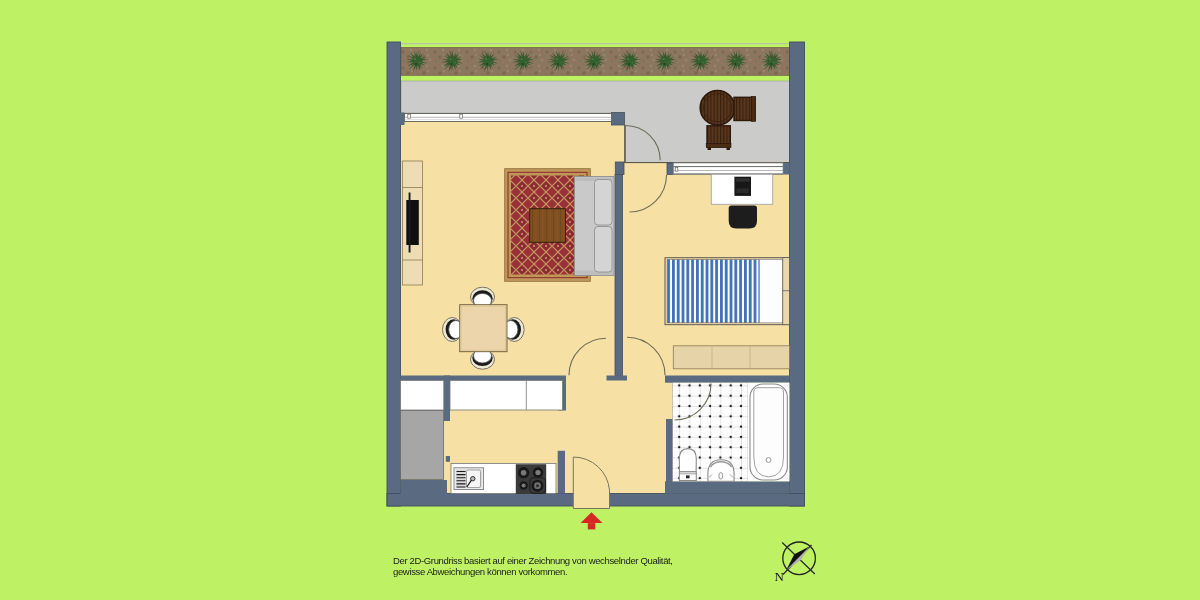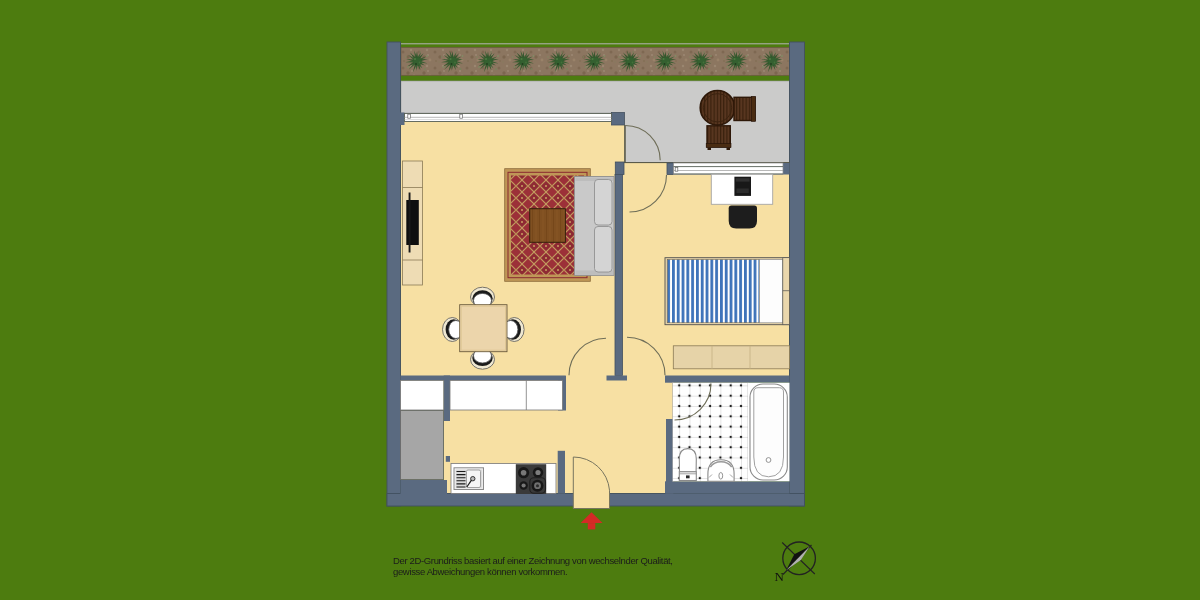--- a/index.html
+++ b/index.html
@@ -1,16 +1,16 @@
 <!DOCTYPE html>
 <html><head>
 <meta charset="utf-8">
 <style>
 html,body{margin:0;padding:0;background:#ffffff;}
-.page{position:relative;width:1200px;height:600px;background:#4d7c0f;overflow:hidden;font-family:"Liberation Sans",sans-serif;}
+.page{position:relative;width:1200px;height:600px;background:#bef264;overflow:hidden;font-family:"Liberation Sans",sans-serif;}
 </style>
 </head>
 <body>
 <div class="page">
 <svg width="1200" height="600" viewBox="0 0 1200 600">
 <defs>
 <pattern id="soil" width="16" height="16" patternUnits="userSpaceOnUse">
   <rect width="16" height="16" fill="#8c7660"></rect>
   <circle cx="3" cy="4" r="1.5" fill="#7e6852"></circle>
   <circle cx="11" cy="2" r="1.2" fill="#9a8670"></circle>

